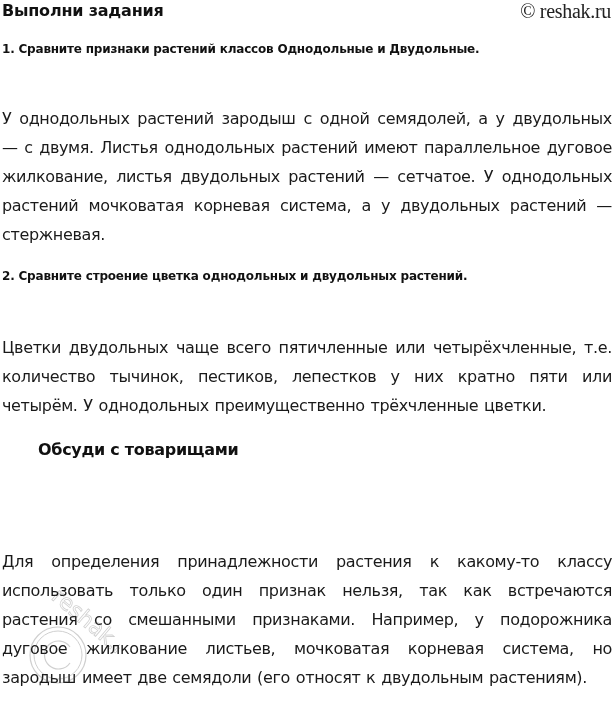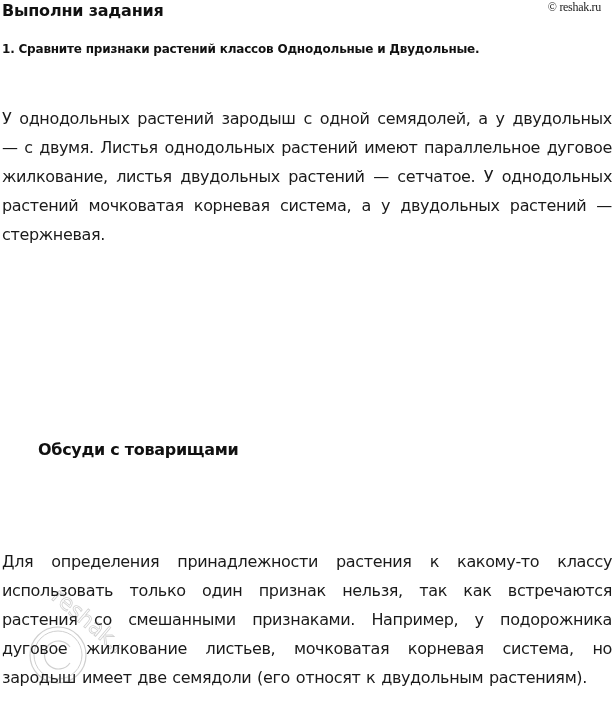--- a/index.html
+++ b/index.html
@@ -32,24 +32,24 @@
       left: 2px;
       top: 1px;
       font-family: "DejaVu Sans", sans-serif;
       font-weight: bold;
       font-size: 16px;
       letter-spacing: -0.2px;
       color: #111;
     }
     .copyright {
       position: absolute;
-      right: 13px;
+      right: 3px;
       top: 0px;
       font-family: "Liberation Serif", serif;
-      font-size: 12px;
+      font-size: 20px;
       color: #222;
       letter-spacing: -0.3px;
     }
     .block {
       position: absolute;
       left: 2px;
       width: 610px;
       text-align: justify;
       text-align-last: left;
     }
@@ -94,21 +94,23 @@
 
   <div class="topbar">
     <div class="section-label">Выполни задания</div>
     <div class="copyright">© reshak.ru</div>
   </div>
 
   <div class="block heading" style="top:35px;">1. Сравните признаки растений классов Однодольные и Двудольные.</div>
 
   <div class="block body-text" style="top:104px;">У однодольных растений зародыш с одной семядолей, а у двудольных — с двумя. Листья однодольных растений имеют параллельное дуговое жилкование, листья двудольных растений — сетчатое. У однодольных растений мочковатая корневая система, а у двудольных растений — стержневая.</div>
 
+  <div class="block heading" style="top:262px;">2. Сравните строение цветка однодольных и двудольных растений.</div>
 
+  <div class="block body-text" style="top:333px;">Цветки двудольных чаще всего пятичленные или четырёхчленные, т.е. количество тычинок, пестиков, лепестков у них кратно пяти или четырём. У однодольных преимущественно трёхчленные цветки.</div>
 
   <div class="block sub-heading" style="top:440px;">Обсуди с товарищами</div>
 
 
   <div class="block body-text" style="top:547px;">Для определения принадлежности растения к какому-то классу использовать только один признак нельзя, так как встречаются растения со смешанными признаками. Например, у подорожника дуговое жилкование листьев, мочковатая корневая система, но зародыш имеет две семядоли (его относят к двудольным растениям).</div>
 
   <svg class="watermark" viewBox="0 0 110 110">
     <circle cx="48" cy="70" r="28" fill="none" stroke="#555" stroke-width="1.2"></circle>
     <circle cx="48" cy="70" r="24" fill="none" stroke="#555" stroke-width="1"></circle>
     <path d="M60 62 A14 14 0 1 0 60 78" fill="none" stroke="#555" stroke-width="1.2"></path>

